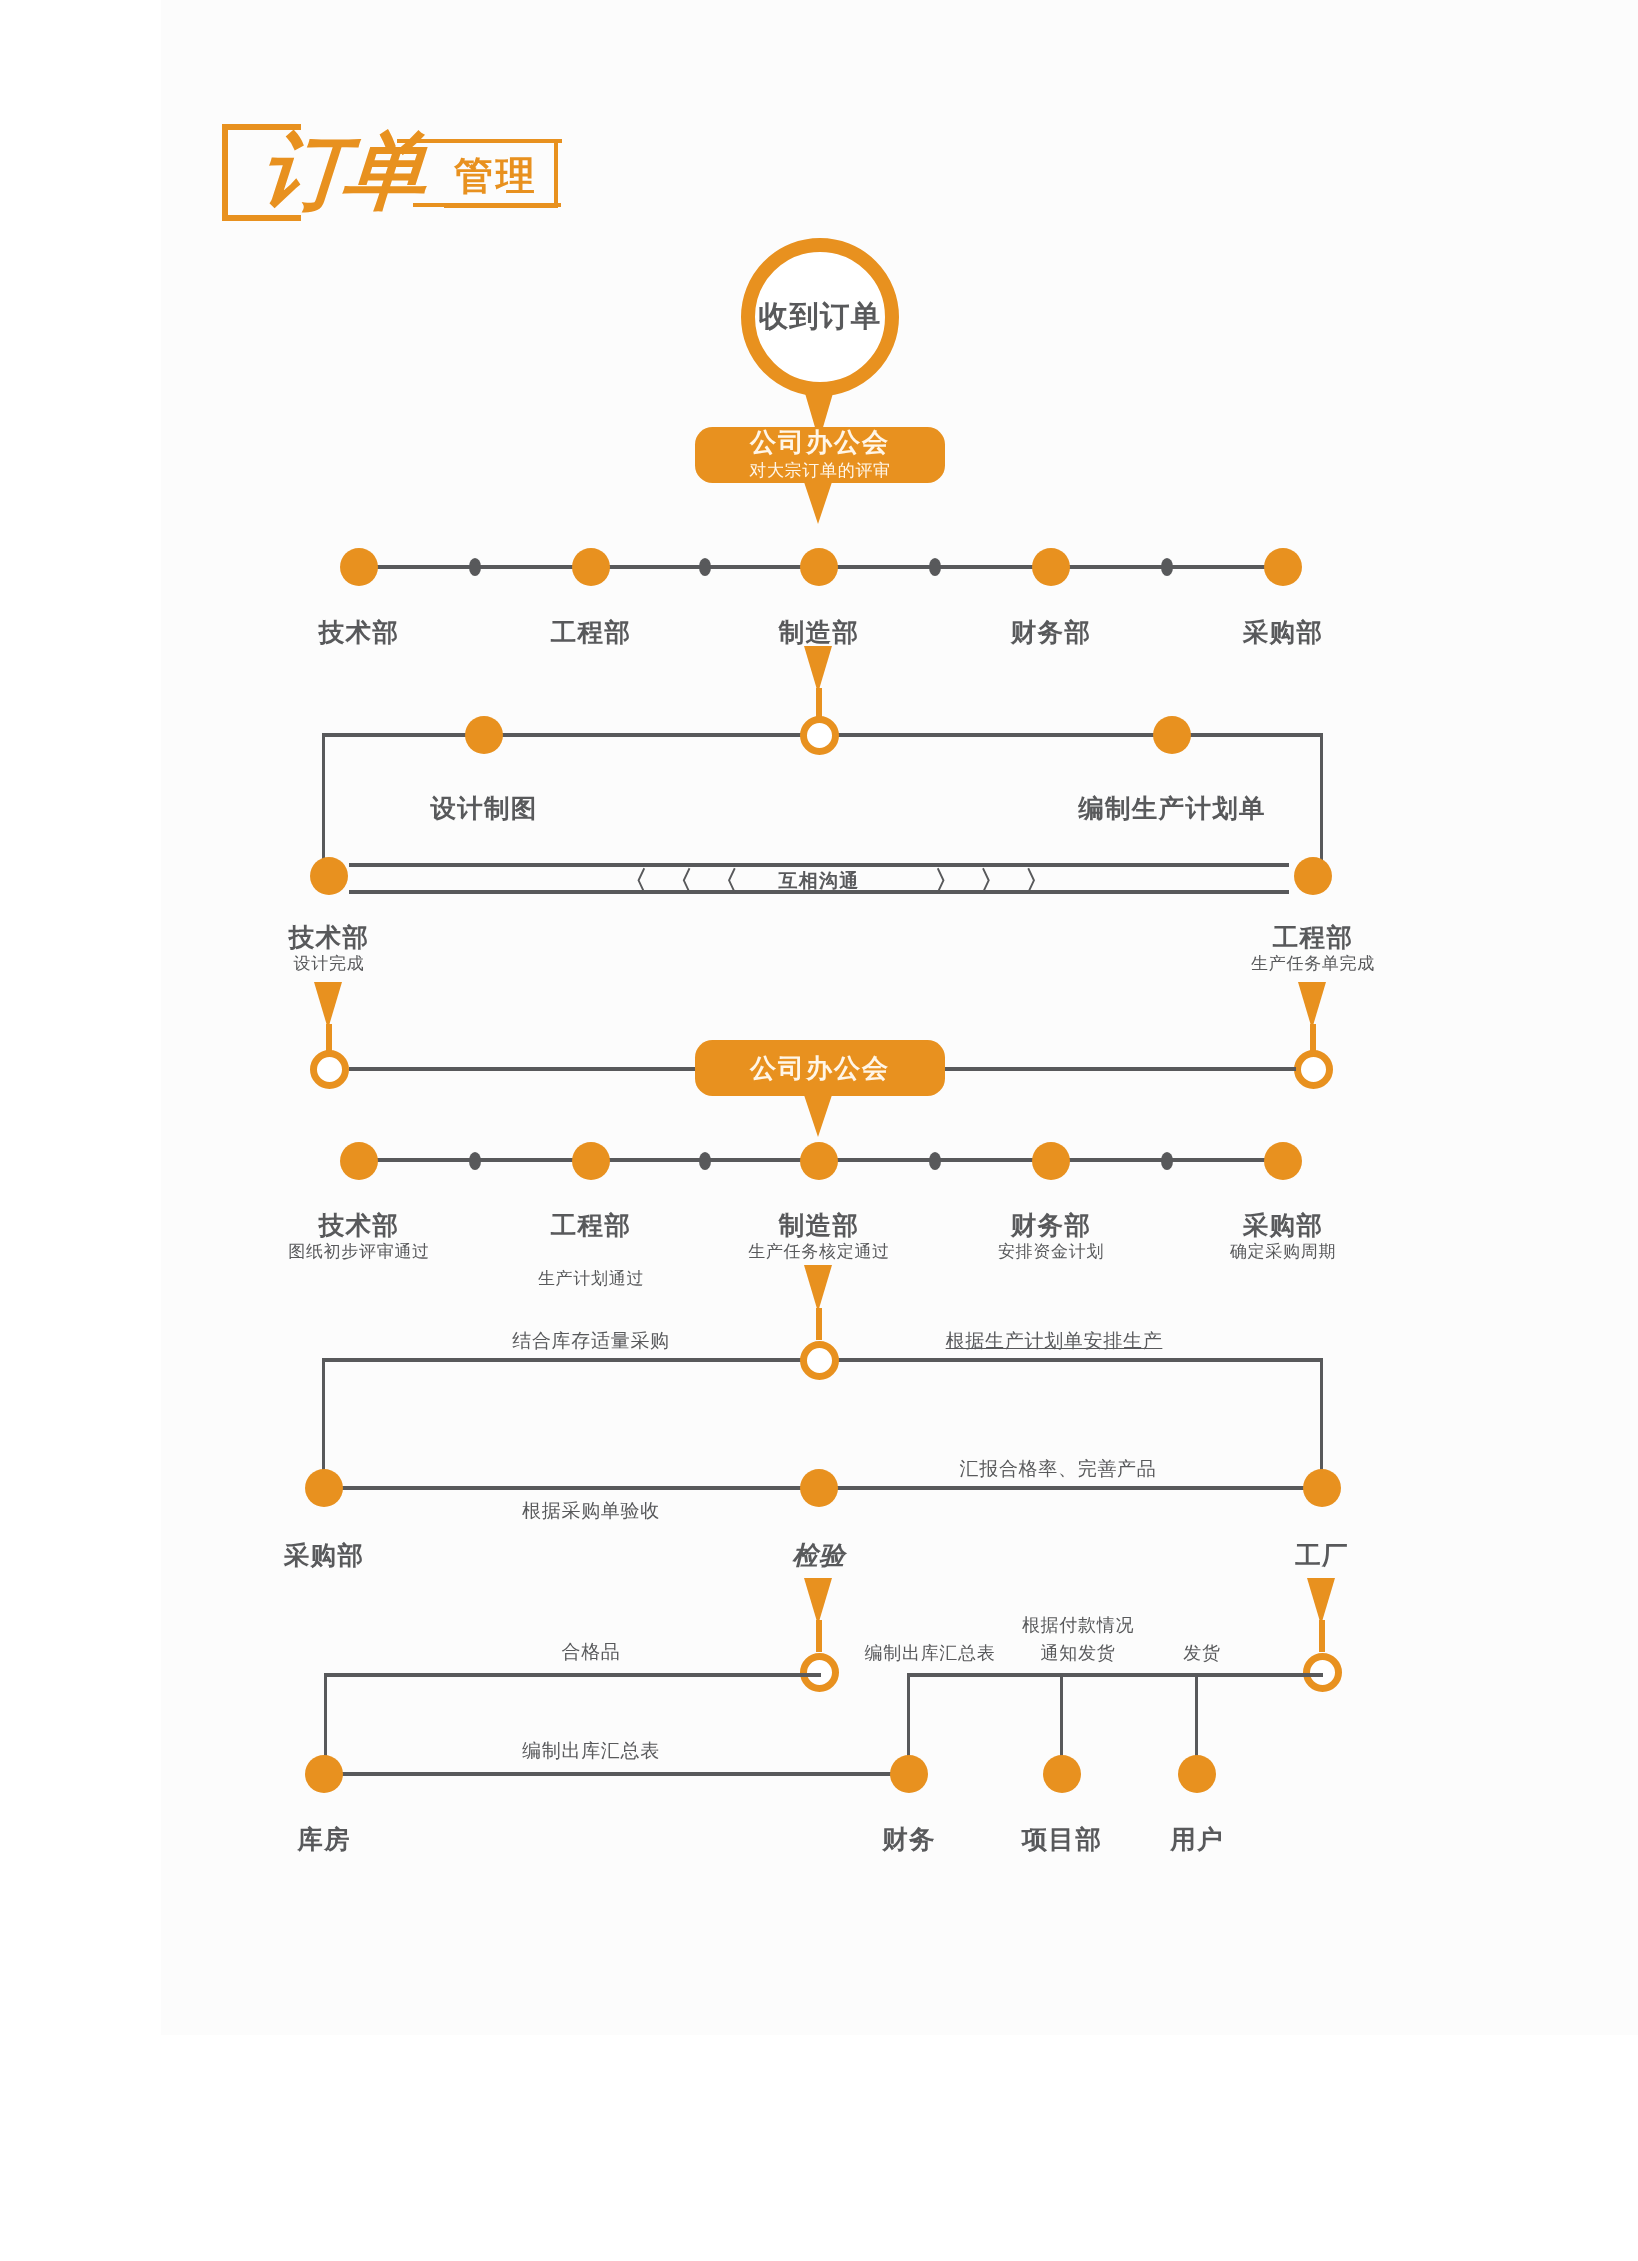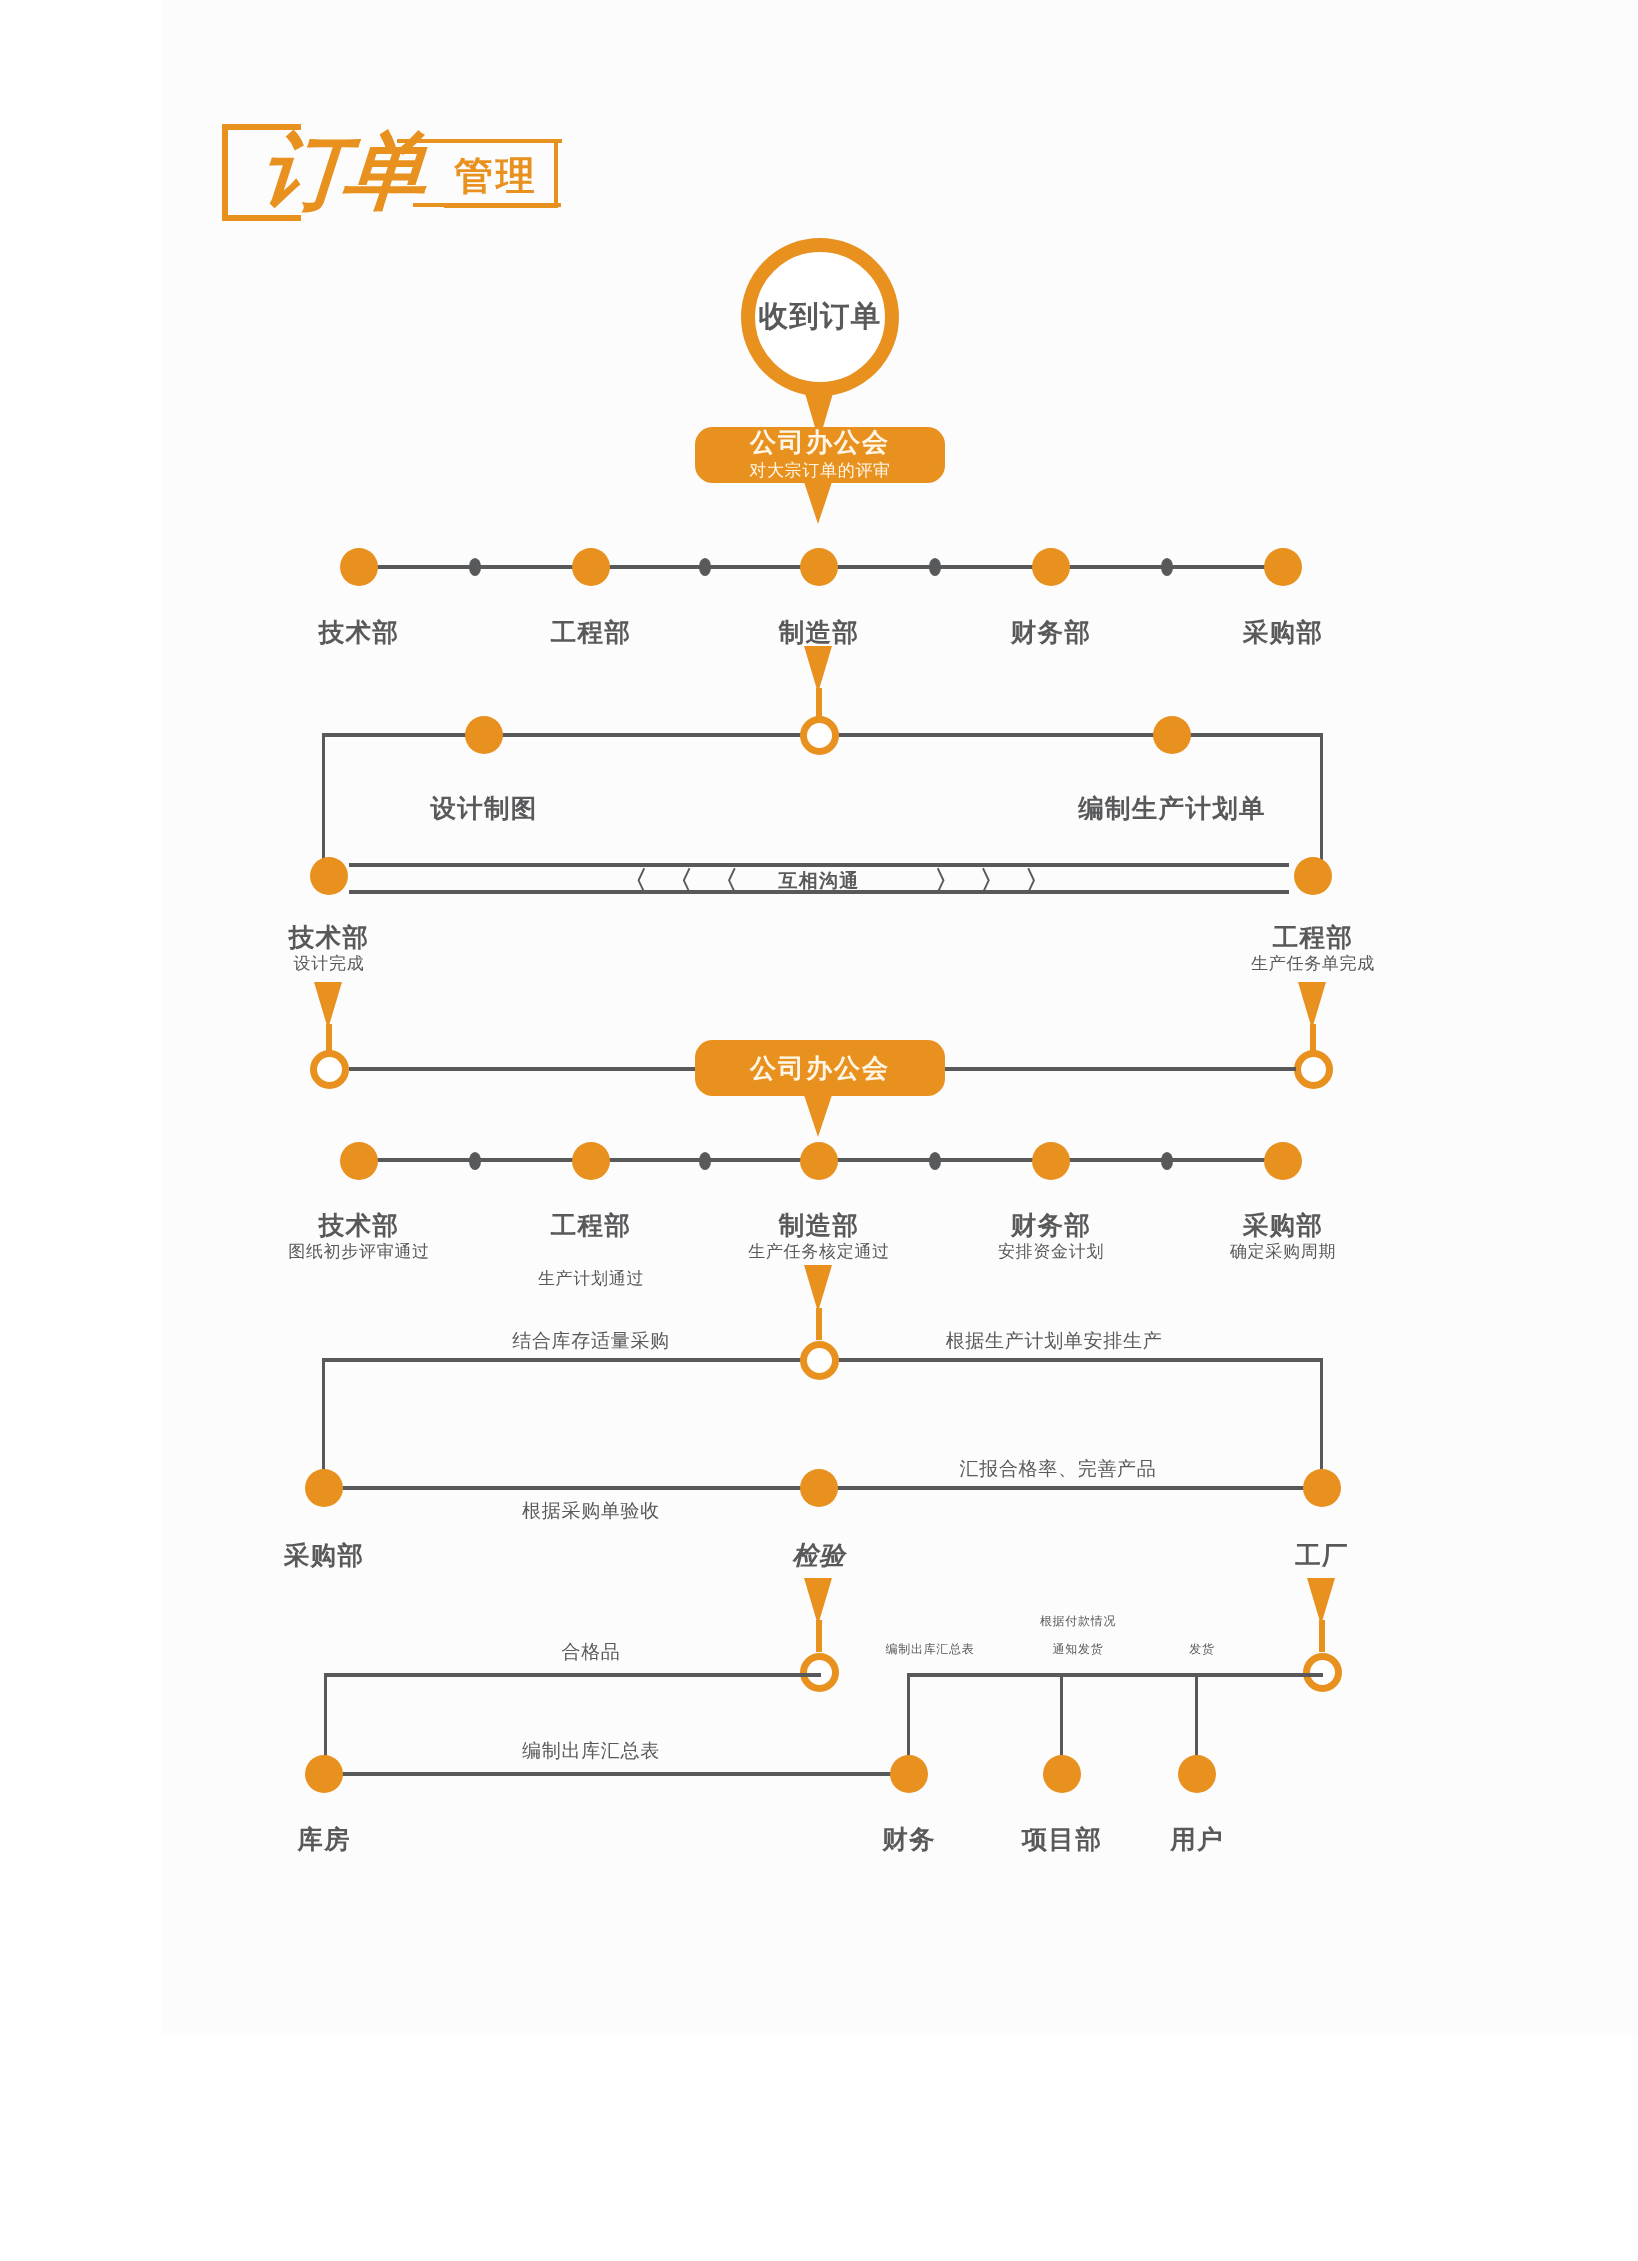--- a/index.html
+++ b/index.html
@@ -37,21 +37,21 @@
 
   
   .stem{position:absolute;width:0;height:0;border-left:14.8px solid transparent;
       border-right:14.8px solid transparent;border-top:47px solid #E8911F;margin-left:-14.8px;}
   .stem-thin{position:absolute;width:6px;background:#E8911F;margin-left:-3px;}
 
   .lab{position:absolute;color:#58595B;white-space:nowrap;}
   .lab-main{font-size:25.5px;font-weight:bold;letter-spacing:1.3px;}
   .lab-sub{font-size:17px;letter-spacing:0.7px;}
   .lab-edge{font-size:19px;letter-spacing:0.7px;}
-  .lab-edge-sm{font-size:12px;letter-spacing:0.7px;}
+  .lab-edge-sm{font-size:18px;letter-spacing:0.7px;}
   .ctr{transform:translateX(-50%);text-align:center;}
 
   
   .start-circle{position:absolute;left:741px;top:238px;width:158px;height:158px;
       border:14.8px solid #E8911F;border-radius:50%;background:#fff;box-sizing:border-box;
       display:flex;align-items:center;justify-content:center;}
   .start-circle span{font-size:29.5px;font-weight:bold;color:#58595B;letter-spacing:1.3px;}
   .start-tail{position:absolute;left:819px;top:383px;width:0;height:0;margin-left:-17.5px;
       border-left:17.5px solid transparent;border-right:17.5px solid transparent;
       border-top:58px solid #E8911F;}
@@ -173,21 +173,21 @@
   <div class="lab lab-sub ctr" style="left:819px;top:1240px;">生产任务核定通过</div>
   <div class="lab lab-main ctr" style="left:1051px;top:1208px;">财务部</div>
   <div class="lab lab-sub ctr" style="left:1051px;top:1240px;">安排资金计划</div>
   <div class="lab lab-main ctr" style="left:1283px;top:1208px;">采购部</div>
   <div class="lab lab-sub ctr" style="left:1283px;top:1240px;">确定采购周期</div>
 
   <div class="stem" style="left:819px;top:1265px;"></div>
   <div class="stem-thin" style="left:819px;top:1308px;height:32px;"></div>
 
   <div class="lab lab-edge ctr" style="left:591px;top:1328px;">结合库存适量采购</div>
-  <div class="lab lab-edge ctr" style="left:1054px;top:1328px;">根据生产计划单安排生产</div>
+  <div class="lab lab-edge ctr" style="left:1054px;top:1328px;text-decoration:underline;">根据生产计划单安排生产</div>
 
   <div class="hline" style="left:322px;top:1358px;width:1001px;"></div>
   <div class="ring" style="left:819px;top:1360px;"></div>
   <div class="thin-v" style="left:322px;top:1358px;height:128px;"></div>
   <div class="thin-v" style="left:1320px;top:1358px;height:128px;"></div>
 
   <div class="hline" style="left:324px;top:1486px;width:999px;"></div>
   <div class="dot dot-lg" style="left:324px;top:1488px;"></div>
   <div class="dot dot-lg" style="left:819px;top:1488px;"></div>
   <div class="dot dot-lg" style="left:1322px;top:1488px;"></div>

